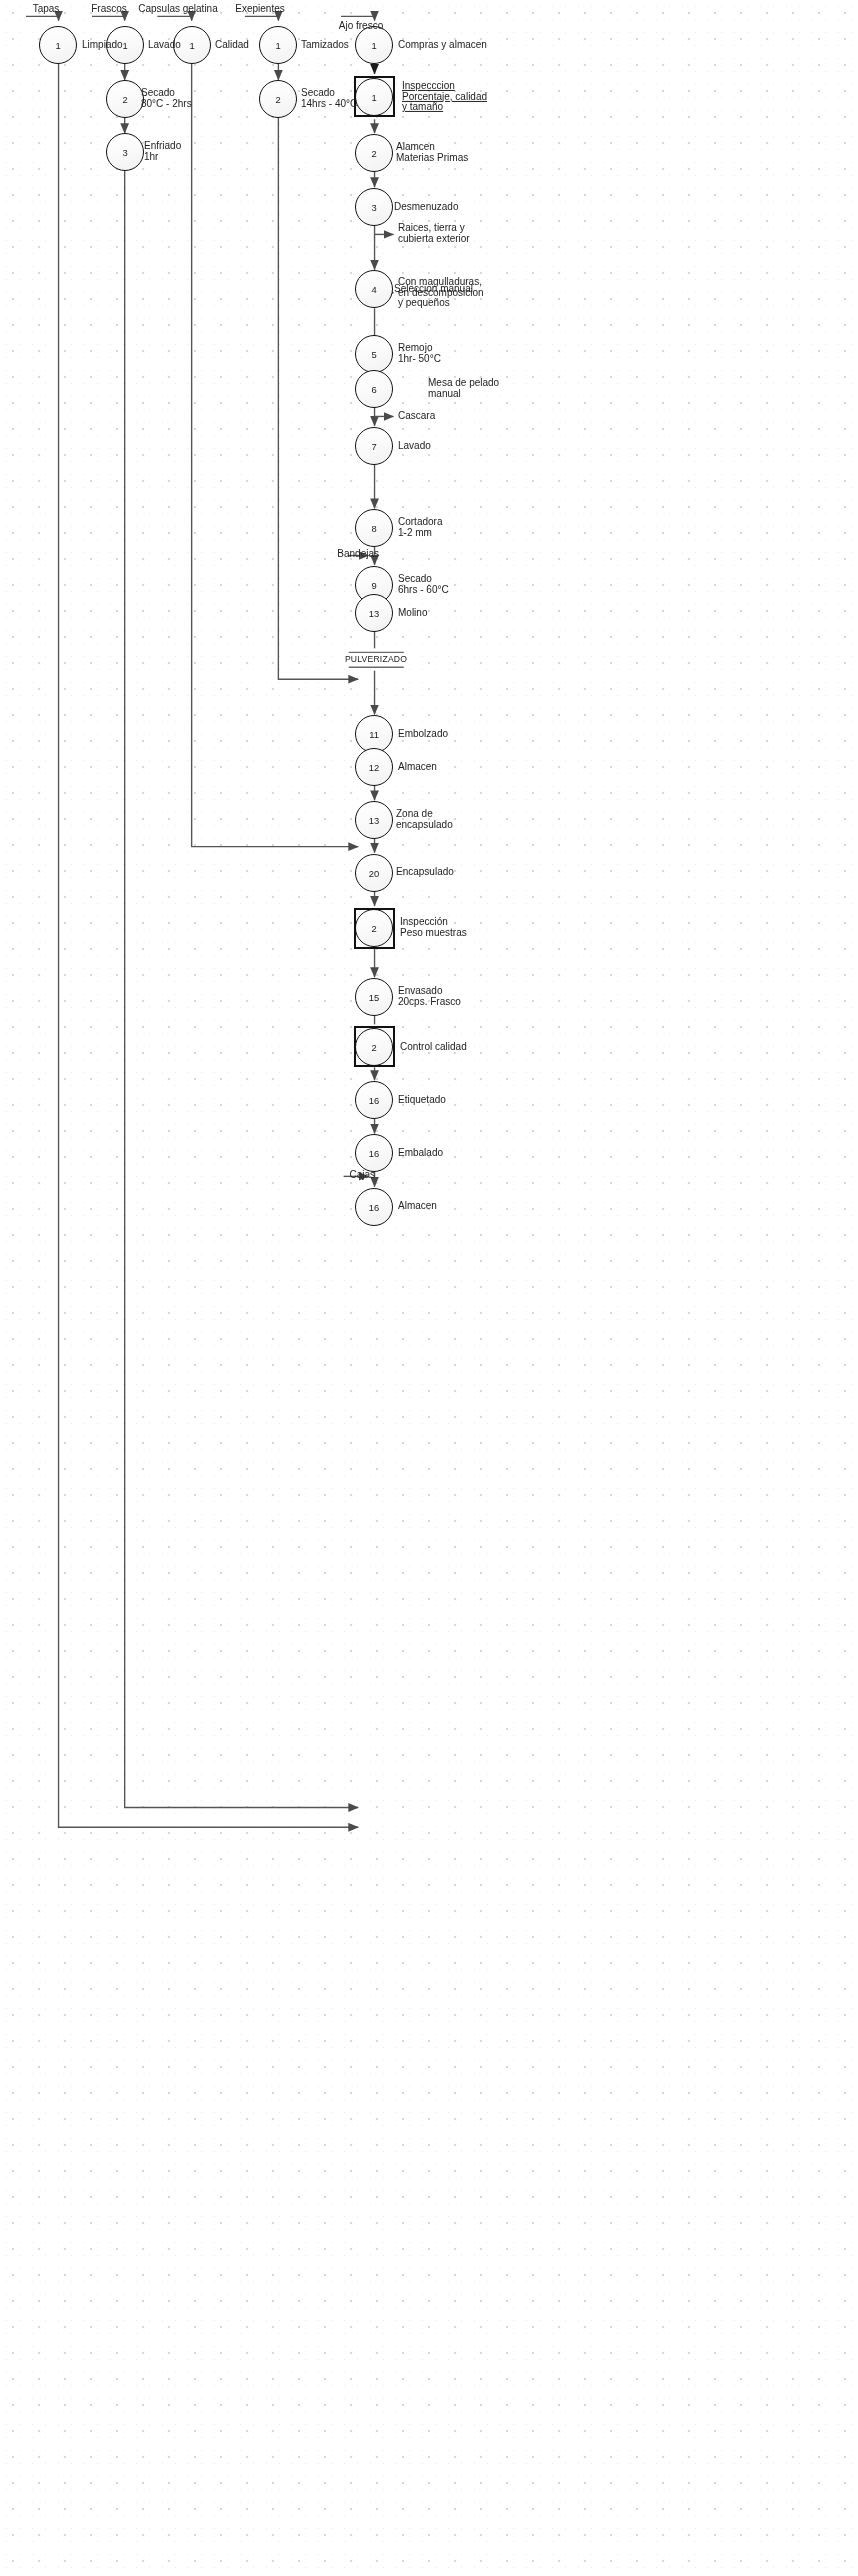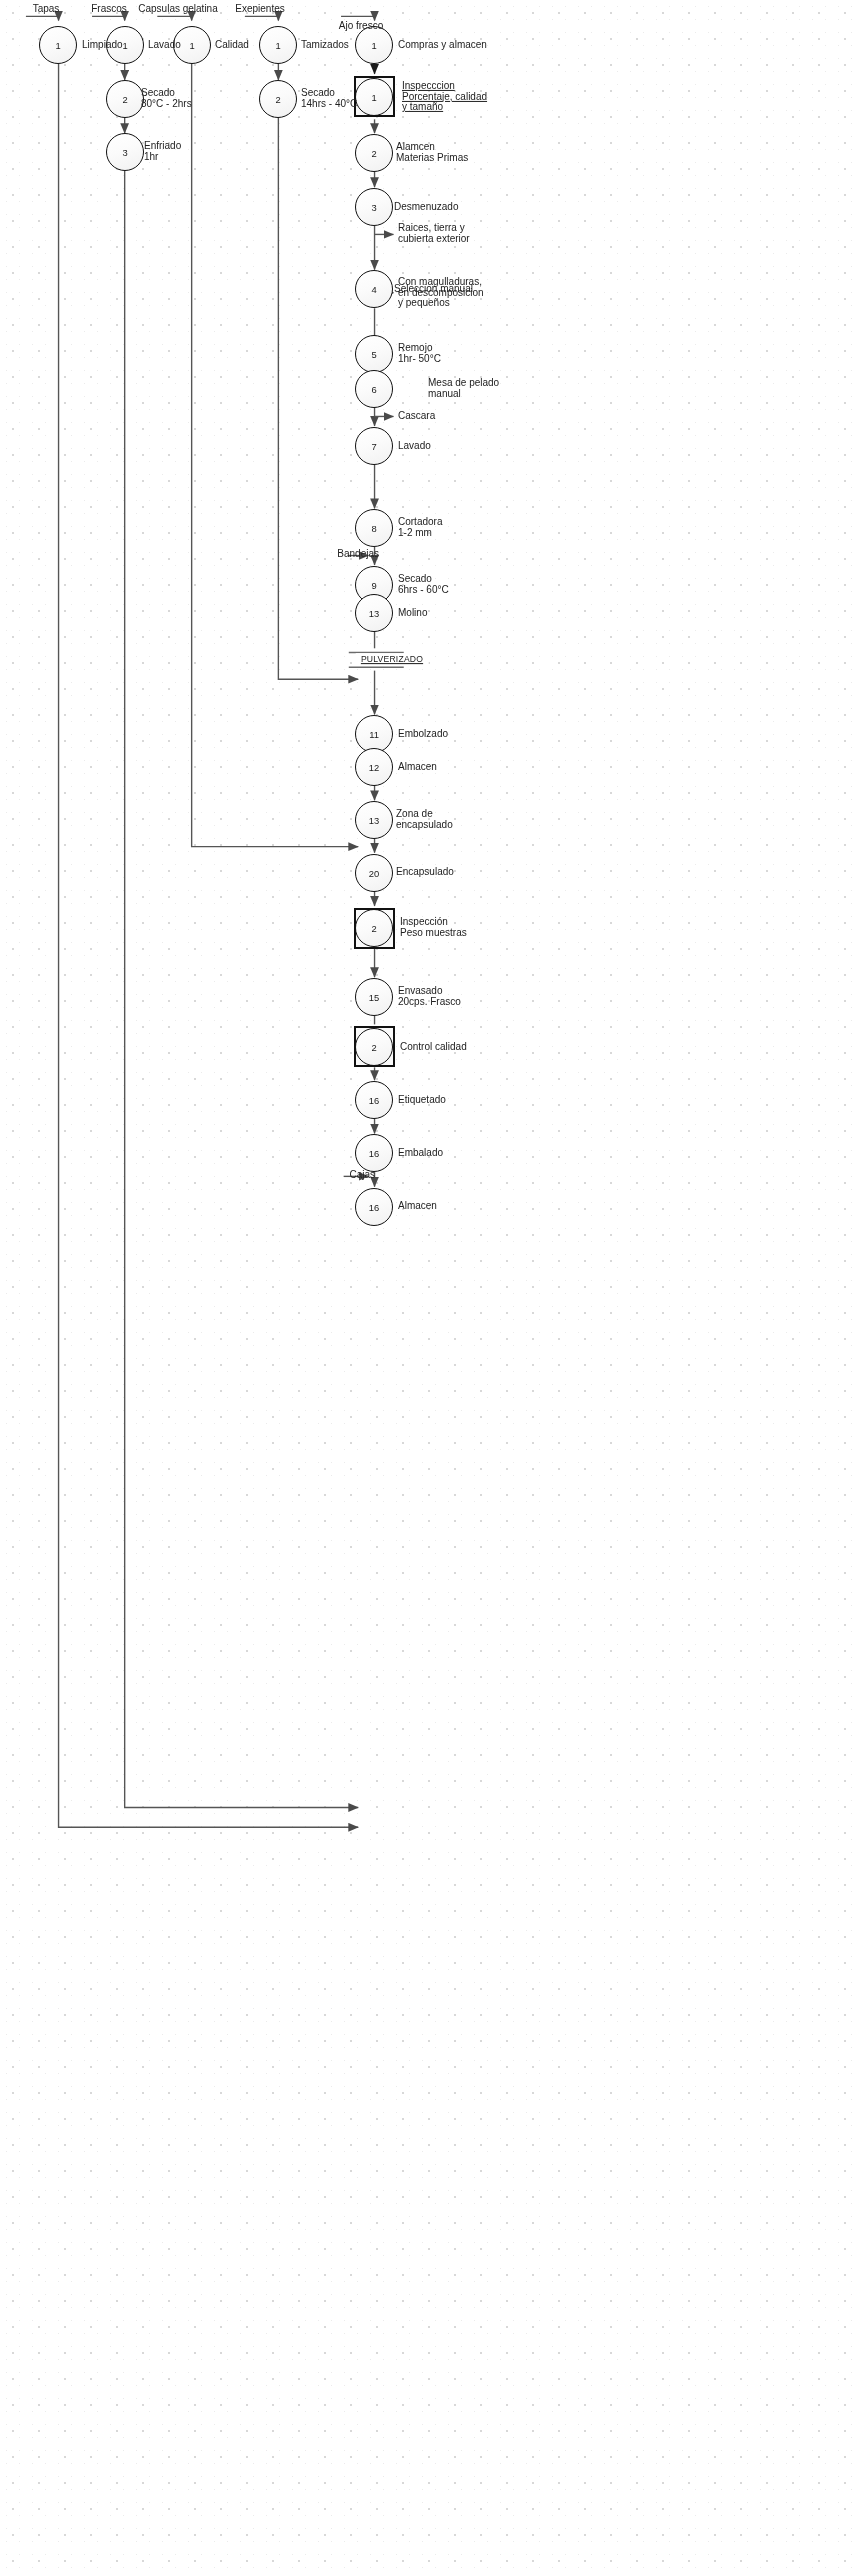--- a/index.html
+++ b/index.html
@@ -231,21 +231,21 @@
     <span>9</span>
   </div>
   <div class="lbl left" style="left:398px;top:585px;">Secado
 6hrs - 60°C</div>
 
   <div class="node" style="left:355px;top:594px;">
     <span>13</span>
   </div>
   <div class="lbl left" style="left:398px;top:613px;">Molino</div>
 
-  <div class="pulv" style="left:392px;top:659px;text-decoration:underline;">PULVERIZADO</div>
+  <div class="pulv" style="left:376px;top:659px;">PULVERIZADO</div>
 
   <div class="node" style="left:355px;top:715px;">
     <span>11</span>
   </div>
   <div class="lbl left" style="left:398px;top:734px;">Embolzado</div>
 
   <div class="node" style="left:355px;top:748px;">
     <span>12</span>
   </div>
   <div class="lbl left" style="left:398px;top:767px;">Almacen</div>

